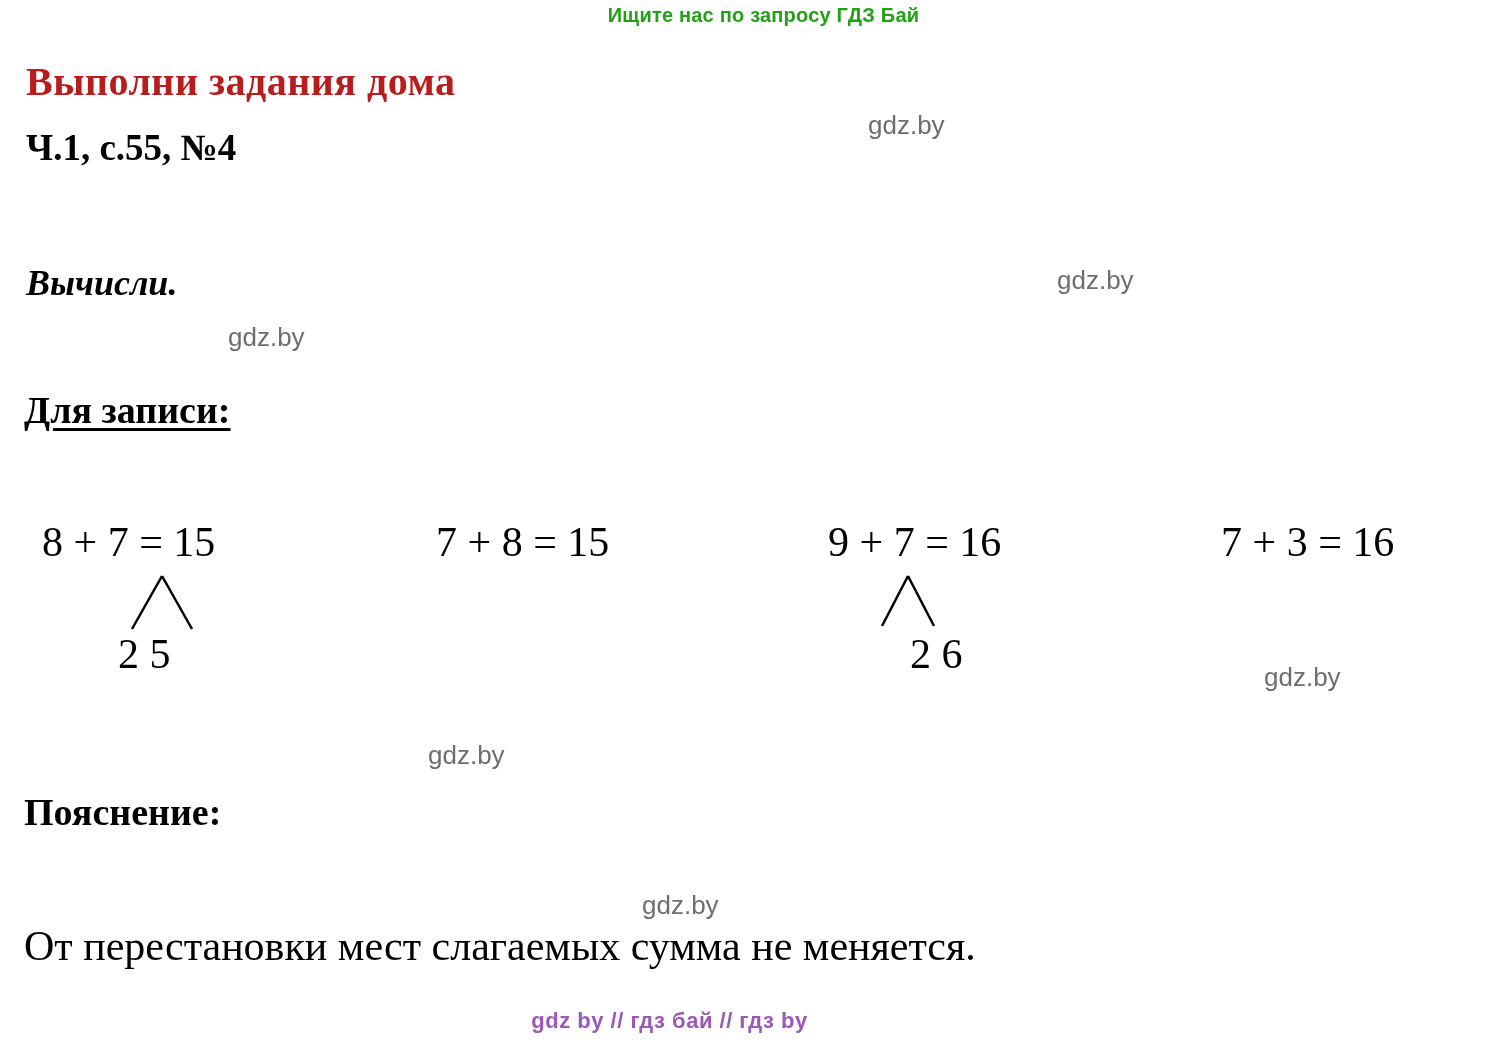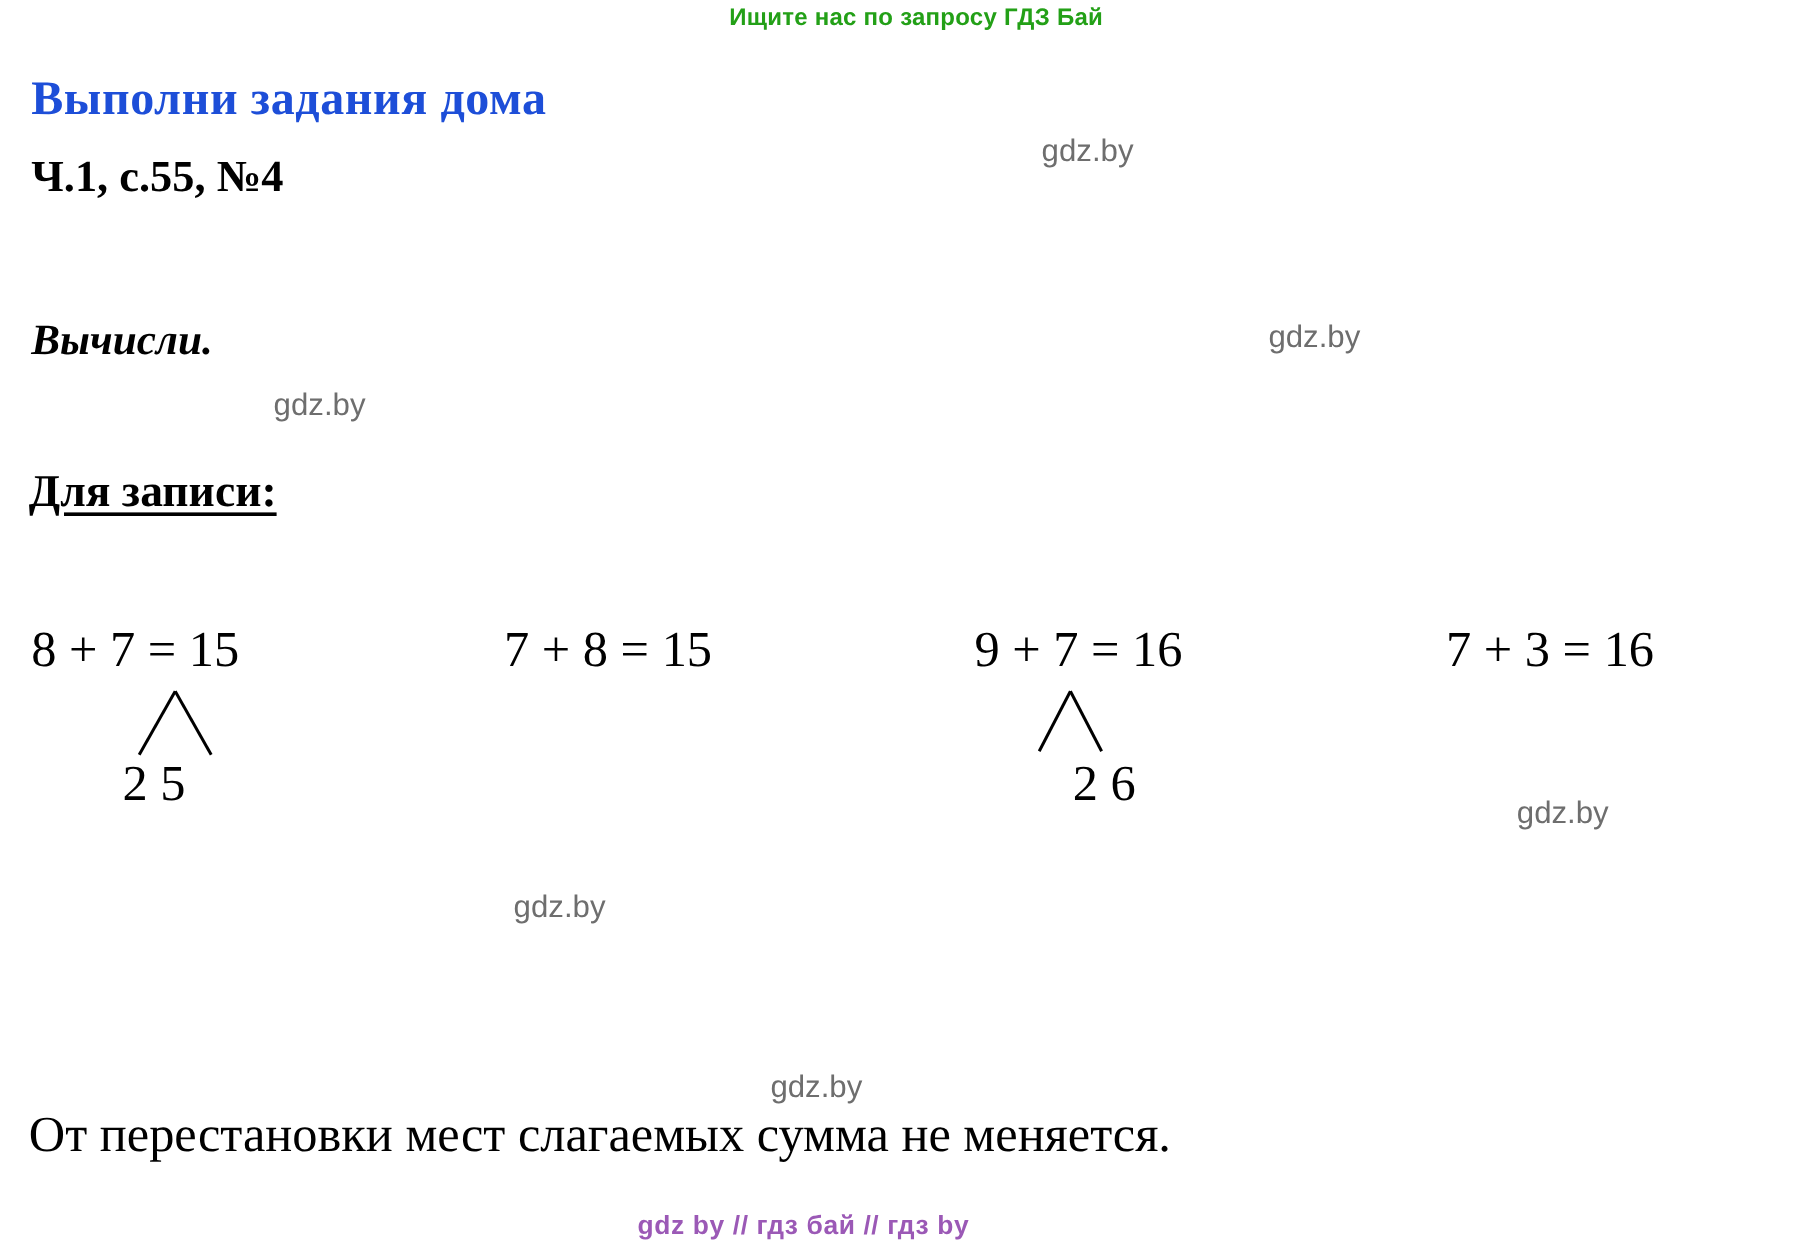--- a/index.html
+++ b/index.html
@@ -30,21 +30,21 @@
     font-family: "Liberation Sans", sans-serif;
     font-size: 20px;
     font-weight: bold;
     letter-spacing: 0.2px;
   }
   
   .heading {
     position: absolute;
     top: 58px;
     left: 26px;
-    color: #1d4ed8;
+    color: #b91c1c;
     font-family: "Liberation Serif", serif;
     font-weight: bold;
     font-size: 40px;
     letter-spacing: 0.5px;
   }
   .subheading {
     position: absolute;
     top: 126px;
     left: 26px;
     color: #000000;
@@ -70,21 +70,21 @@
     font-family: "Liberation Serif", serif;
     font-weight: bold;
     font-size: 38px;
     text-decoration: underline;
     text-underline-offset: 5px;
   }
   
   .equations {
     position: absolute;
     top: 518px;
-    left: 0;
+    left: 16px;
     width: 1190px;
     height: 200px;
   }
   .eq-group {
     position: absolute;
     top: 0;
   }
   .eq-text {
     font-family: "Liberation Serif", serif;
     font-size: 42px;
@@ -188,20 +188,21 @@
       </div>
       <div class="split-nums" style="left:82px;">2  6</div>
     </div>
 
     <div class="eq-group" style="left:1205px;">
       <div class="eq-text">7 + 3 = 16</div>
     </div>
 
   </div>
 
+  <div class="explanation-label">Пояснение:</div>
   <div class="explanation-text">От перестановки мест слагаемых сумма не меняется.</div>
 
   <div class="wm" style="left:868px; top:110px;">gdz.by</div>
   <div class="wm" style="left:1057px; top:265px;">gdz.by</div>
   <div class="wm" style="left:228px; top:322px;">gdz.by</div>
   <div class="wm" style="left:1264px; top:662px;">gdz.by</div>
   <div class="wm" style="left:428px; top:740px;">gdz.by</div>
   <div class="wm" style="left:642px; top:890px;">gdz.by</div>
 
   <div class="footer">gdz by  //  гдз бай  //  гдз by</div>

